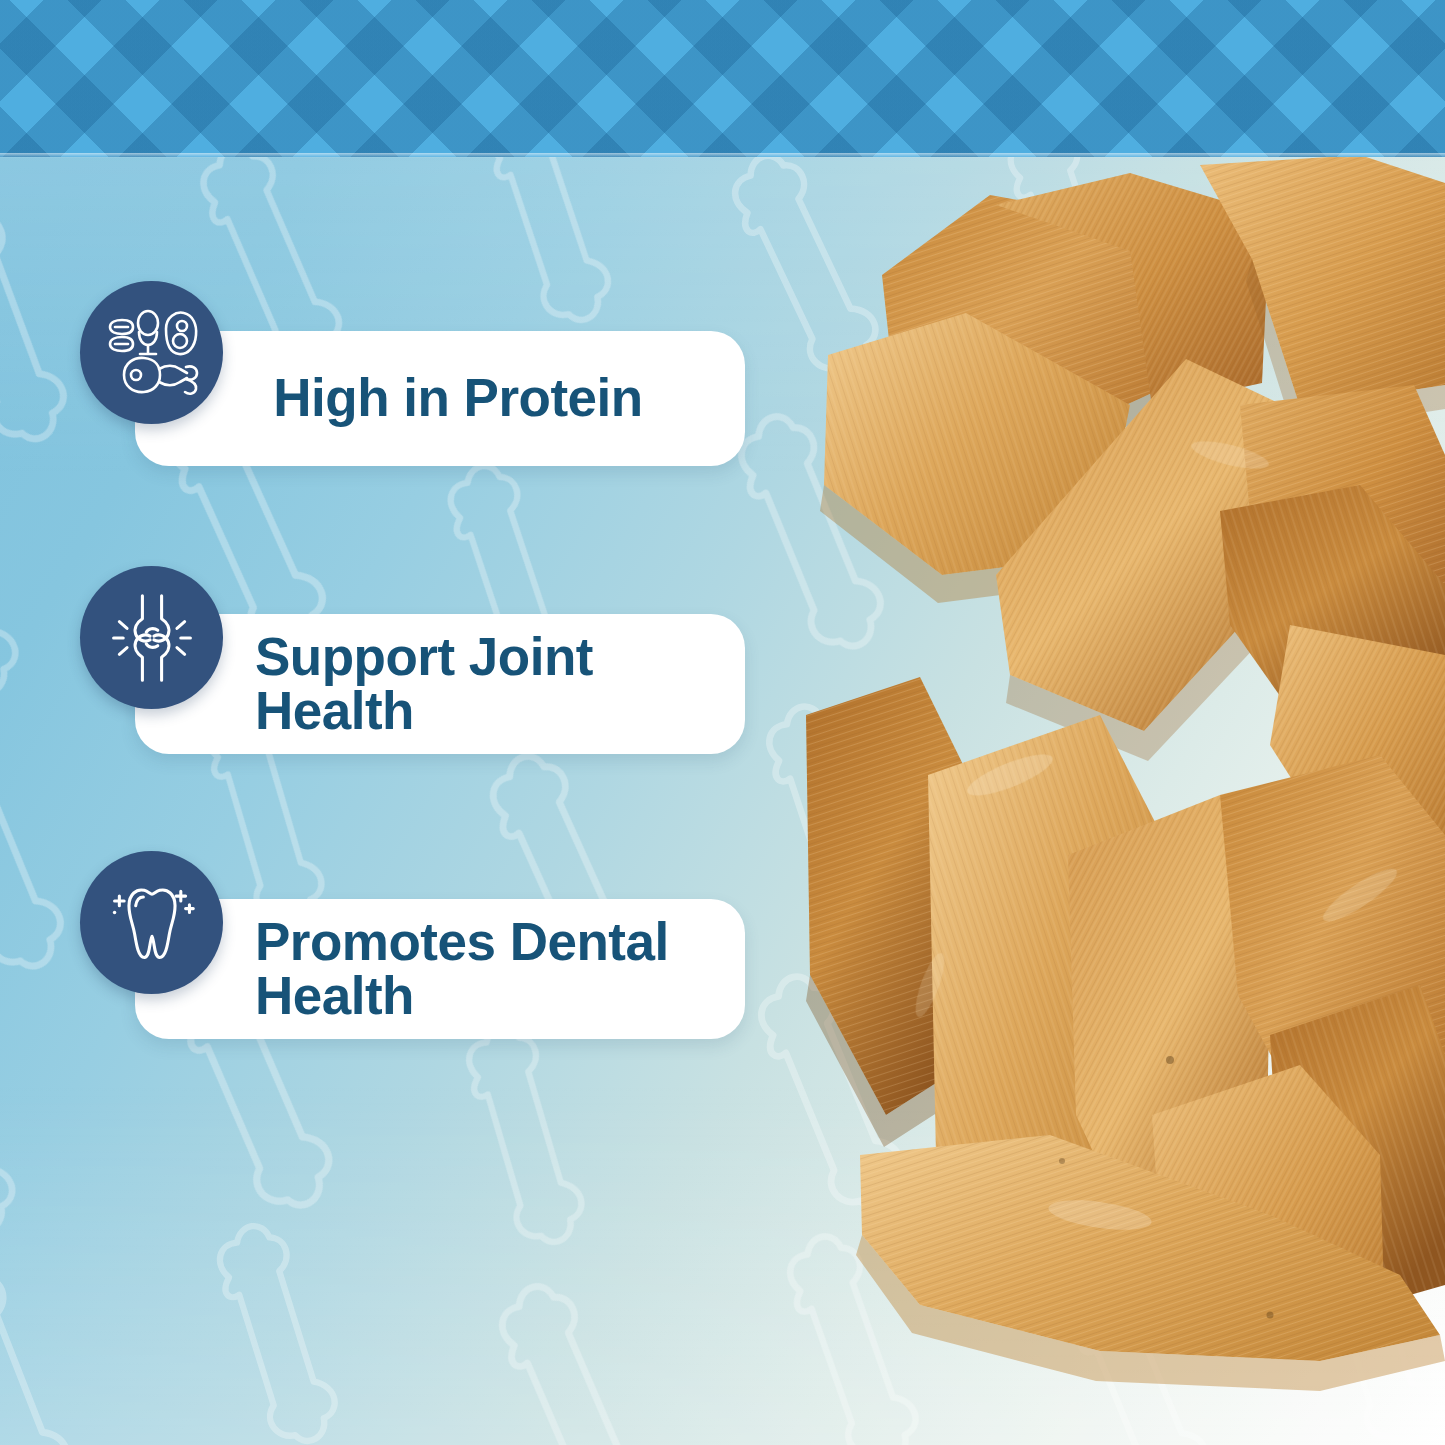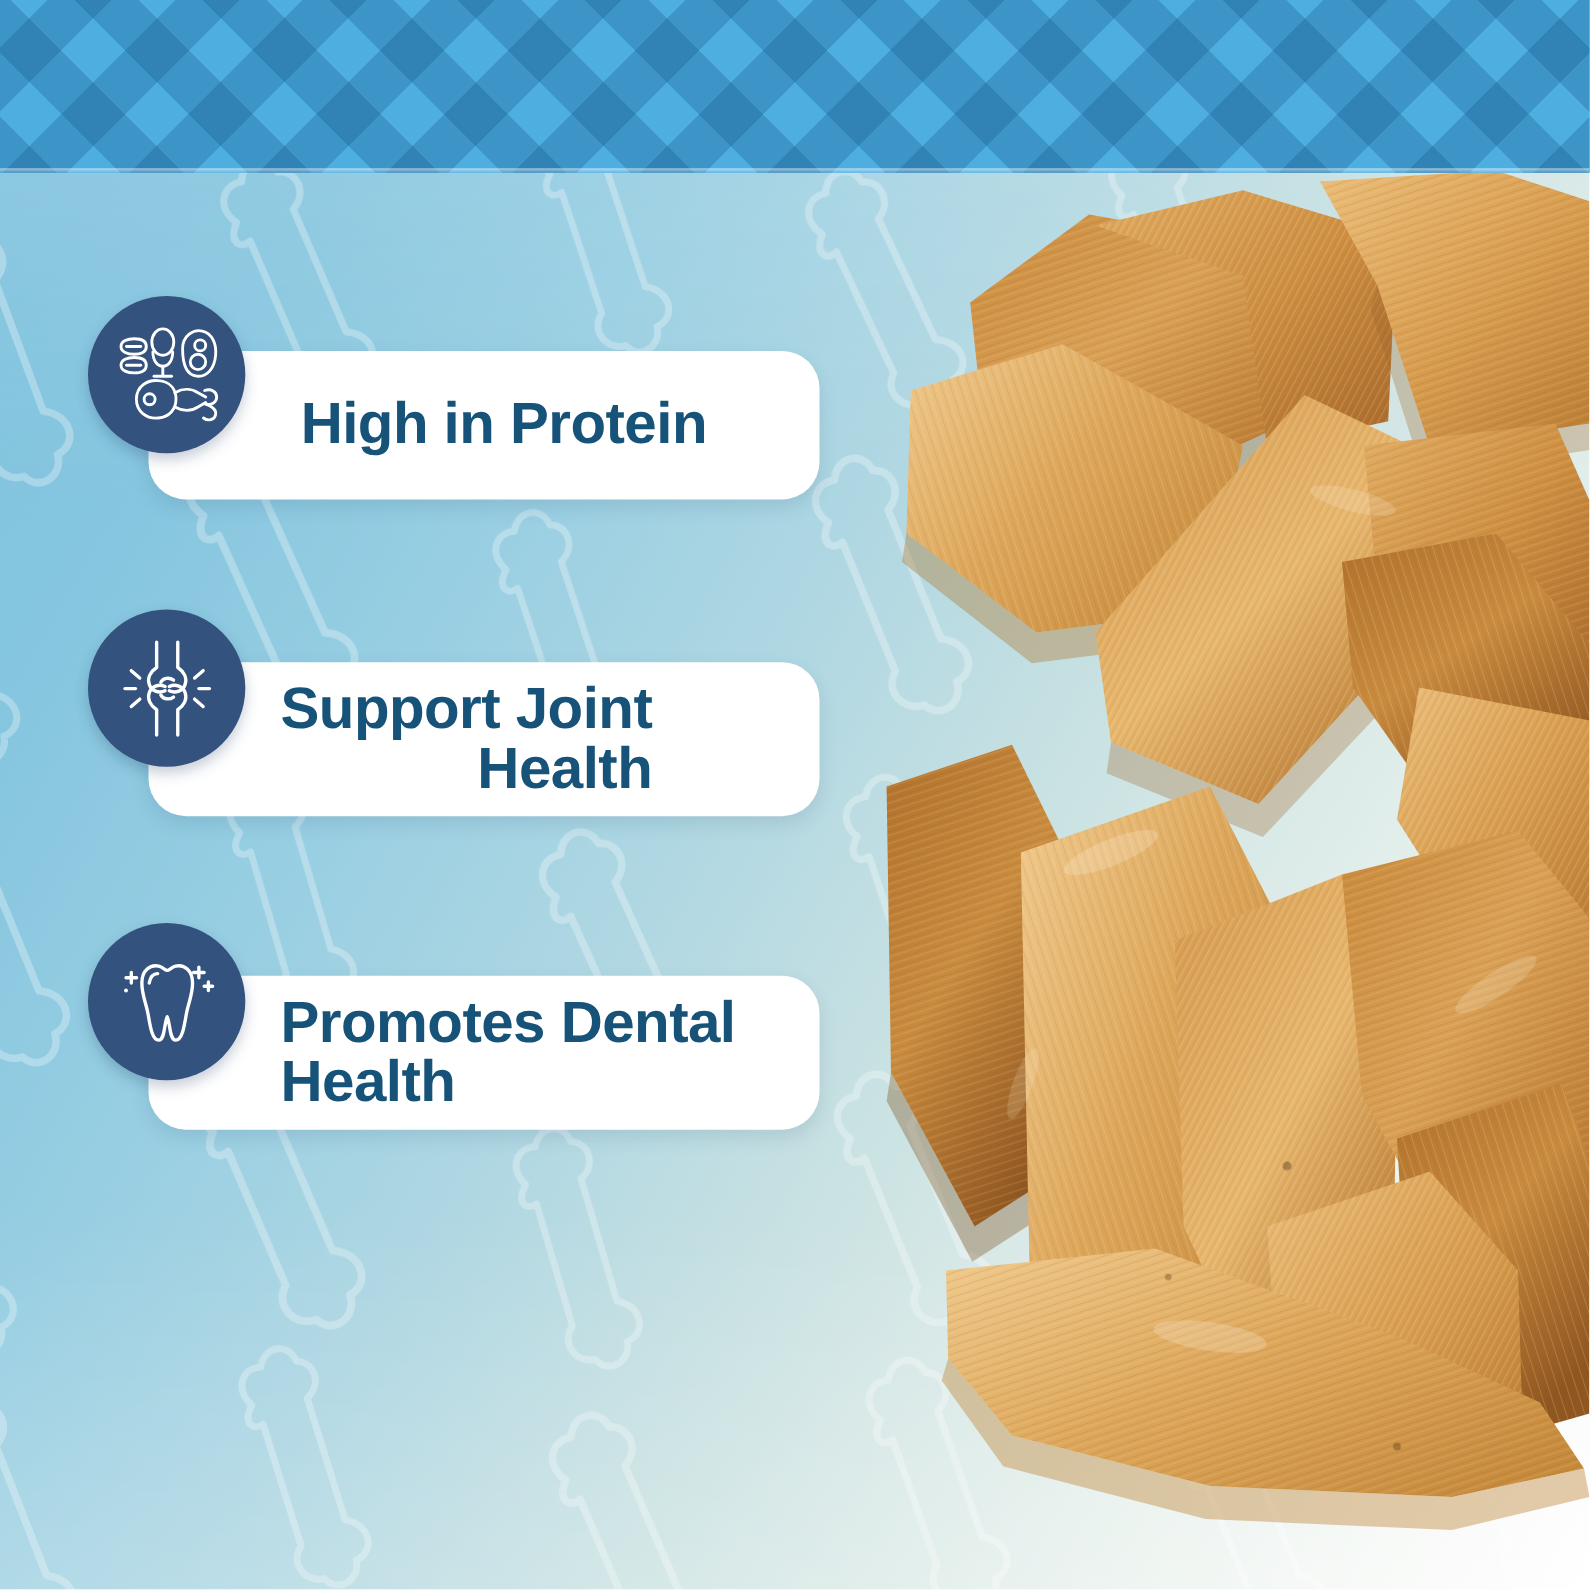--- a/index.html
+++ b/index.html
@@ -70,27 +70,27 @@
 
   
   .product-photo{
     position:absolute; left:800px; top:155px; width:645px; height:1290px;
     overflow:hidden;
   }
   .product-photo svg{ display:block; }
 
   
   .benefits{
-    position:absolute; left:0; top:4px; width:800px; height:1223px;padding-left:22px;
+    position:absolute; left:0; top:16px; width:800px; height:1223px;padding-left:22px;
   }
   .benefit-row{
     position:absolute; left:0; width:800px; height:200px;
   }
   .benefit-row.r0{ top:265px; }
-  .benefit-row.r1{ top:550px;text-align:right; }
+  .benefit-row.r1{ top:550px; }
   .benefit-row.r2{ top:835px; }
   .benefit-row.r3{ top:1125px; }
 
   .benefit-card{
     position:absolute; left:135px; top:50px;
     width:610px; height:135px;
     background:#FFFFFF;
     border-radius:34px;
     box-shadow:0 7px 16px rgba(40,80,110,0.13);
     display:flex; align-items:center;

